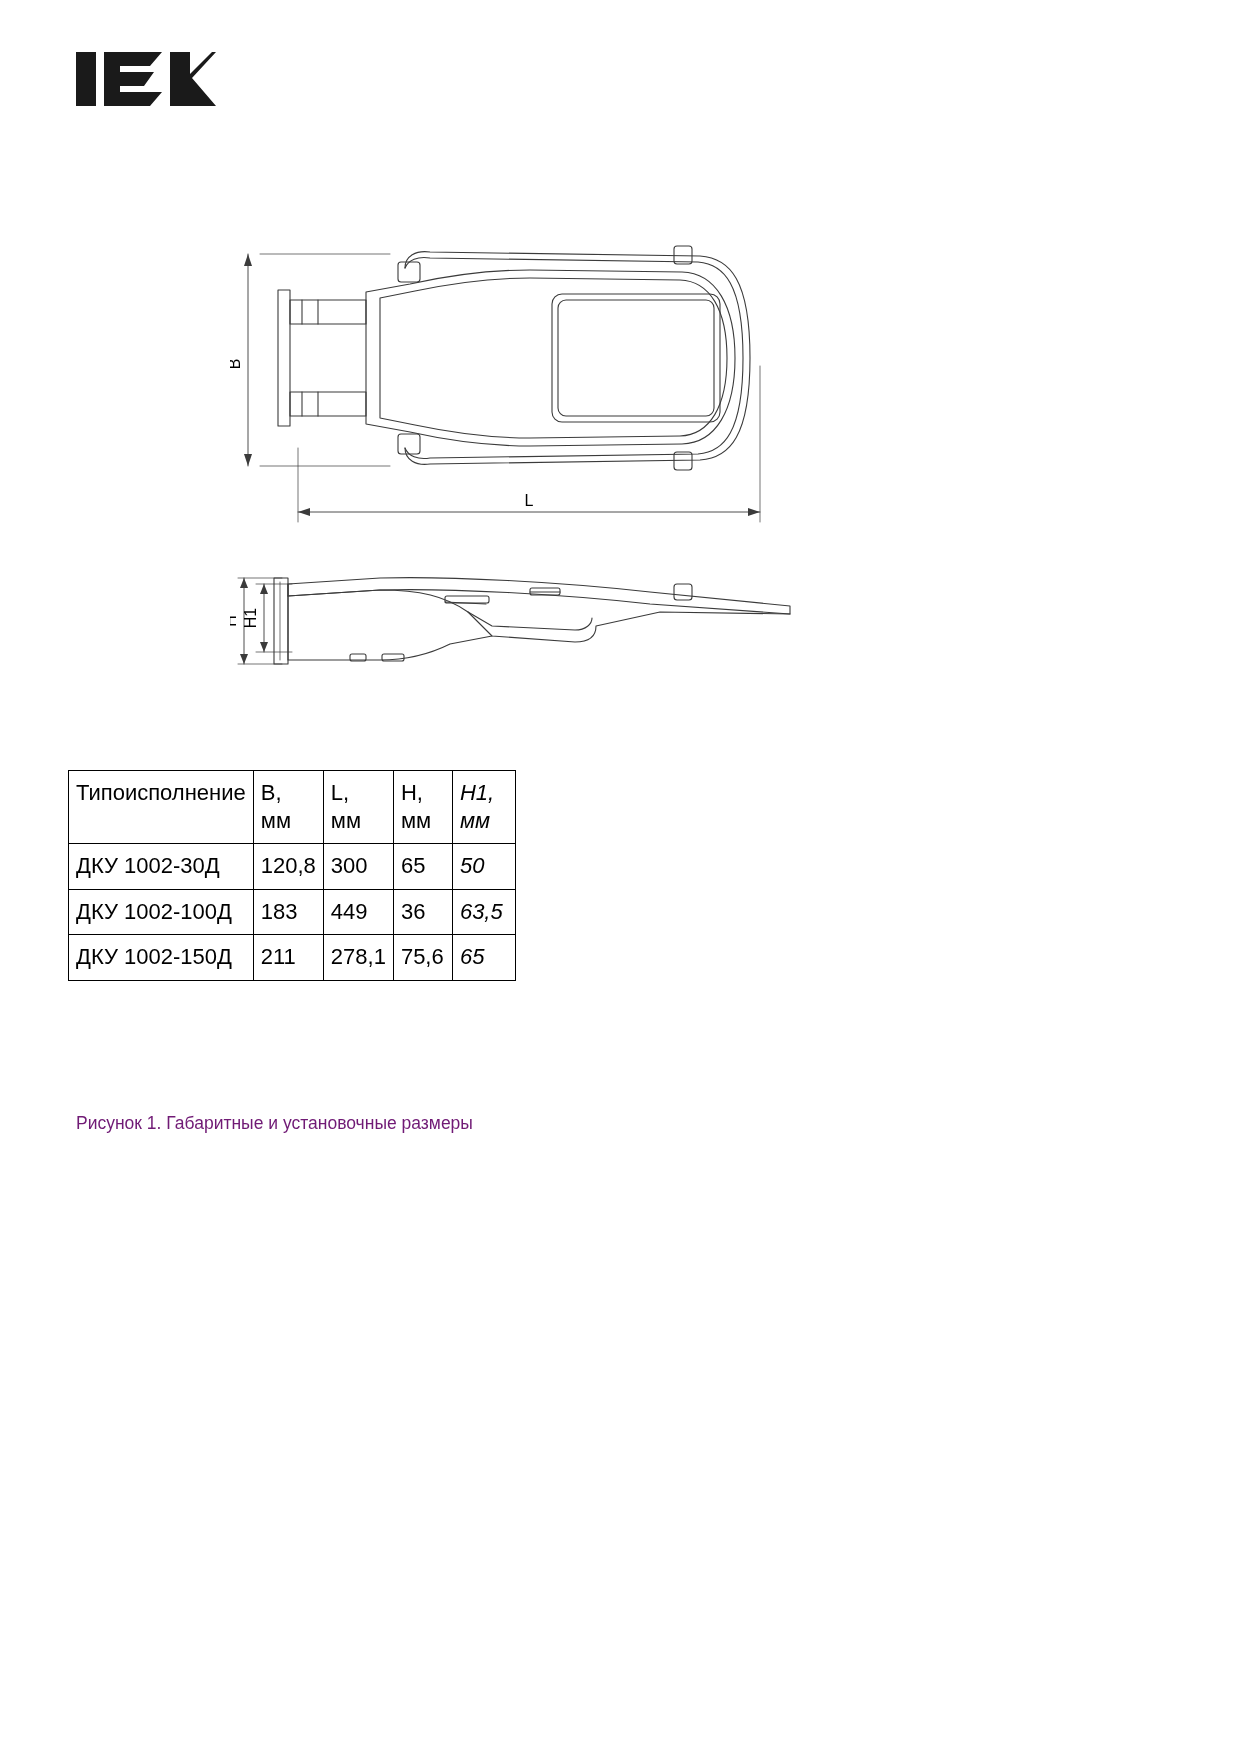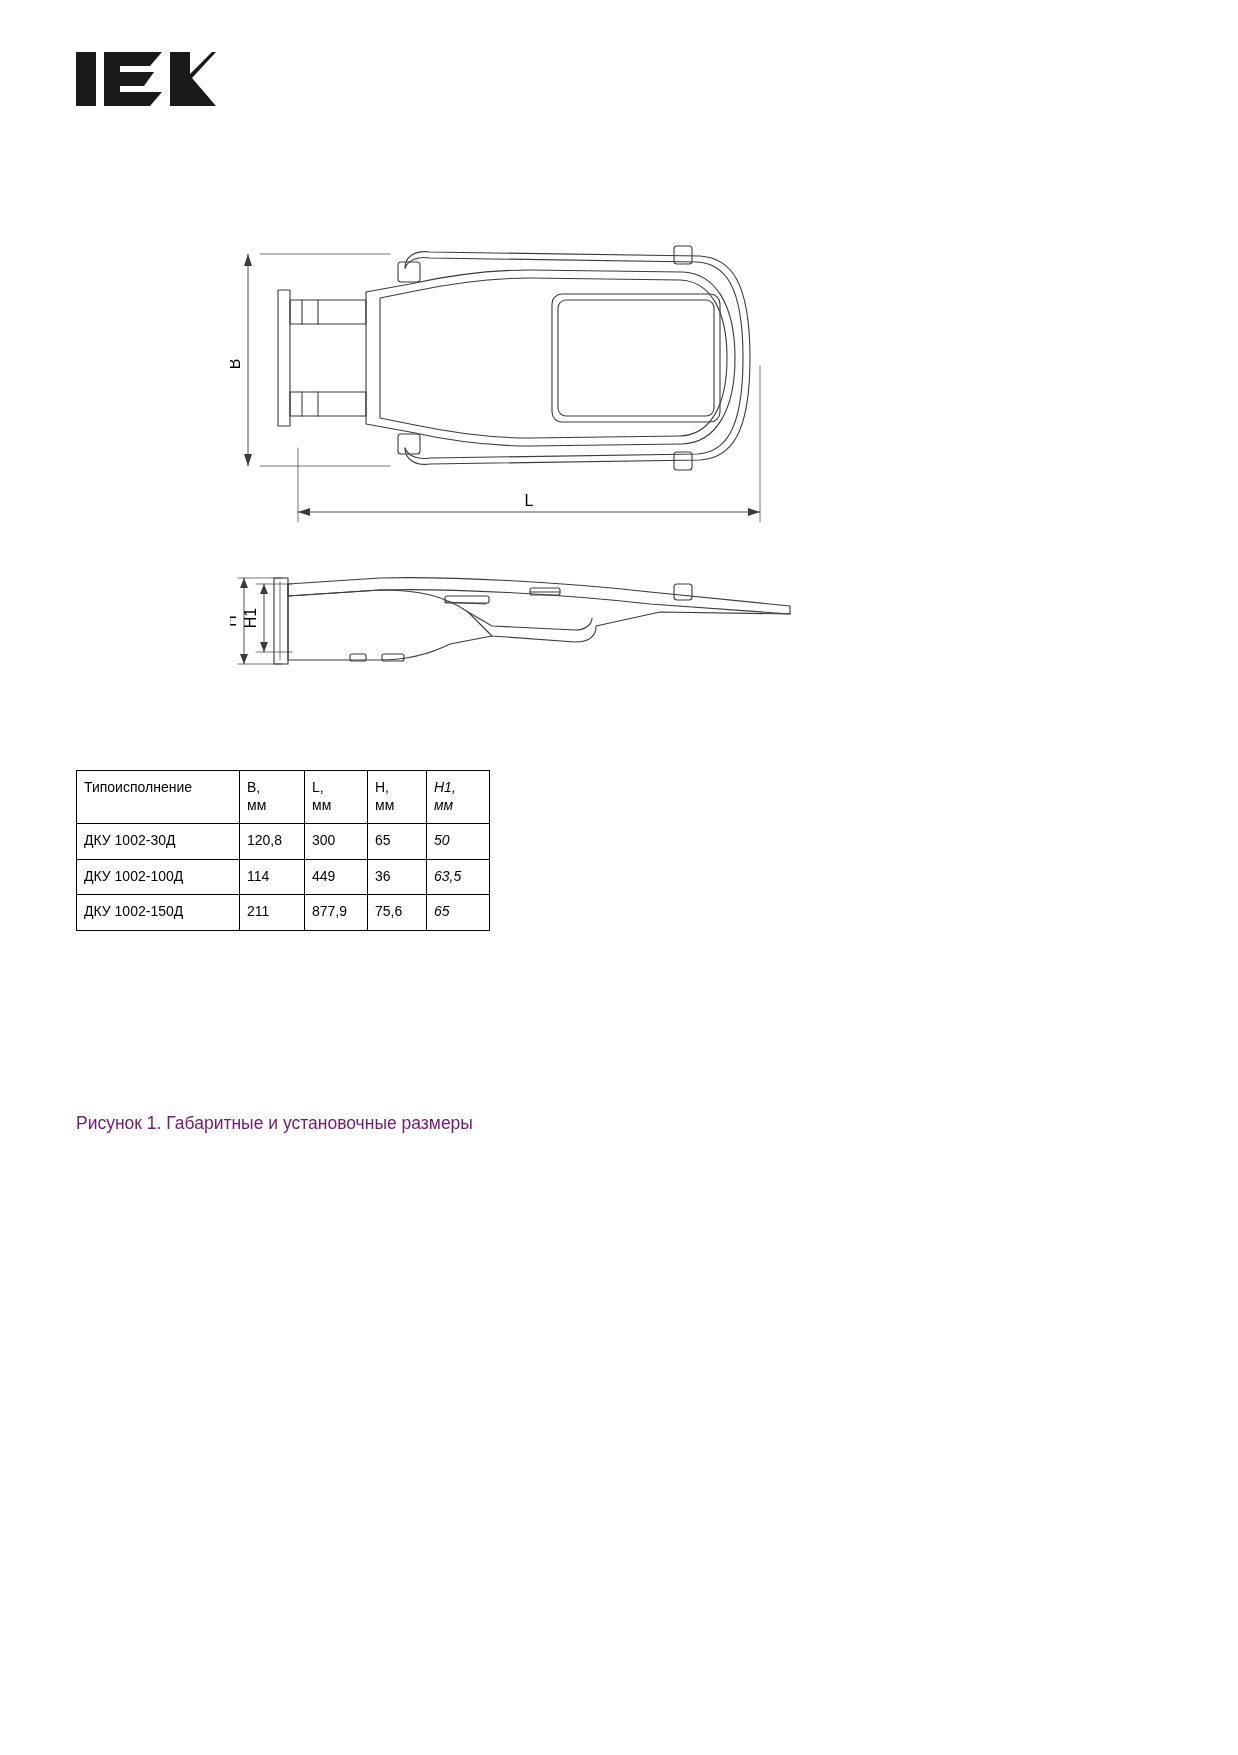--- a/index.html
+++ b/index.html
@@ -30,24 +30,24 @@
     position: absolute;
     left: 230px;
     top: 240px;
     width: 580px;
     height: 450px;
   }
 
   
   .spec-table {
     position: absolute;
-    left: 76px;
+    left: 68px;
     top: 770px;
     border-collapse: collapse;
-    font-size: 14px;
+    font-size: 22px;
   }
   .spec-table th,
   .spec-table td {
     border: 1px solid #000000;
     padding: 8px 7px 9px 7px;
     font-weight: normal;
     text-align: left;
     vertical-align: top;
     line-height: 1.25;
     white-space: pre-line;
@@ -242,28 +242,28 @@
   <tbody>
     <tr>
       <td class="col-name">ДКУ 1002-30Д</td>
       <td class="col-b">120,8</td>
       <td class="col-l">300</td>
       <td class="col-h">65</td>
       <td class="col-h1">50</td>
     </tr>
     <tr>
       <td class="col-name">ДКУ 1002-100Д</td>
-      <td class="col-b">114</td>
+      <td class="col-b">183</td>
       <td class="col-l">449</td>
       <td class="col-h">36</td>
       <td class="col-h1">63,5</td>
     </tr>
     <tr>
       <td class="col-name">ДКУ 1002-150Д</td>
       <td class="col-b">211</td>
-      <td class="col-l">877,9</td>
+      <td class="col-l">278,1</td>
       <td class="col-h">75,6</td>
       <td class="col-h1">65</td>
     </tr>
   </tbody>
 </table>
 
 <div class="caption">Рисунок 1. Габаритные и установочные размеры</div>
 
 </body></html>

